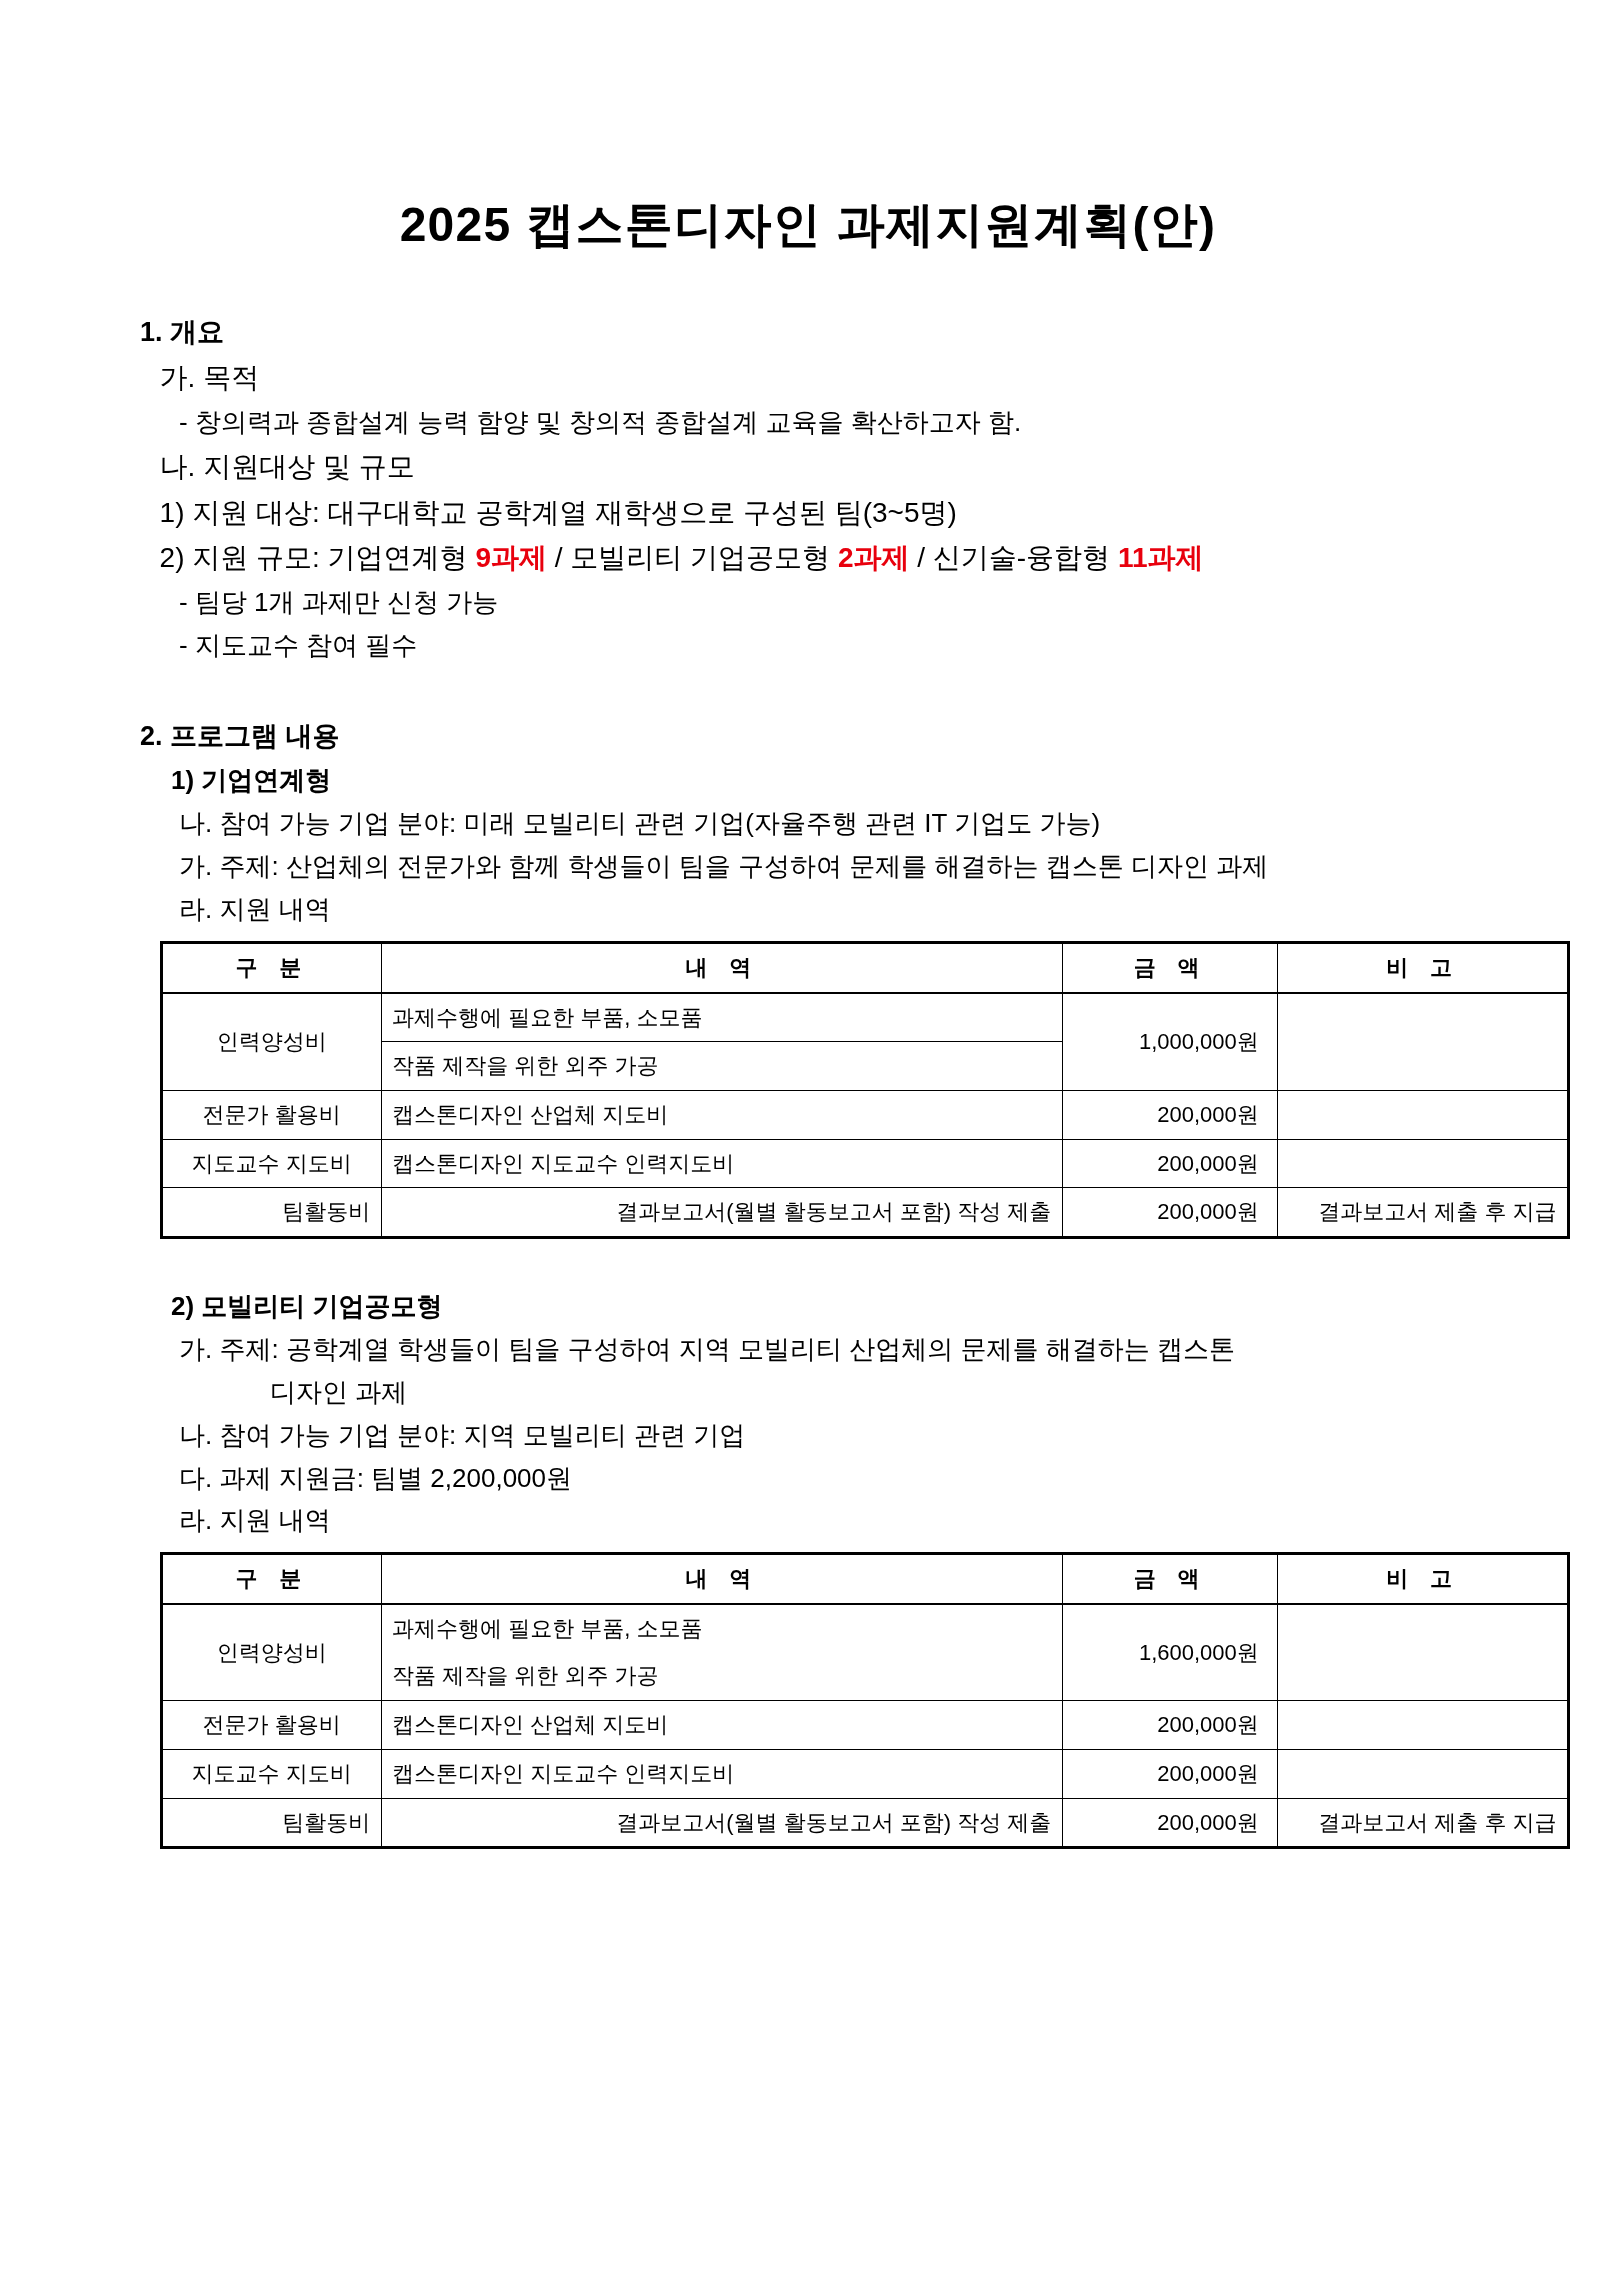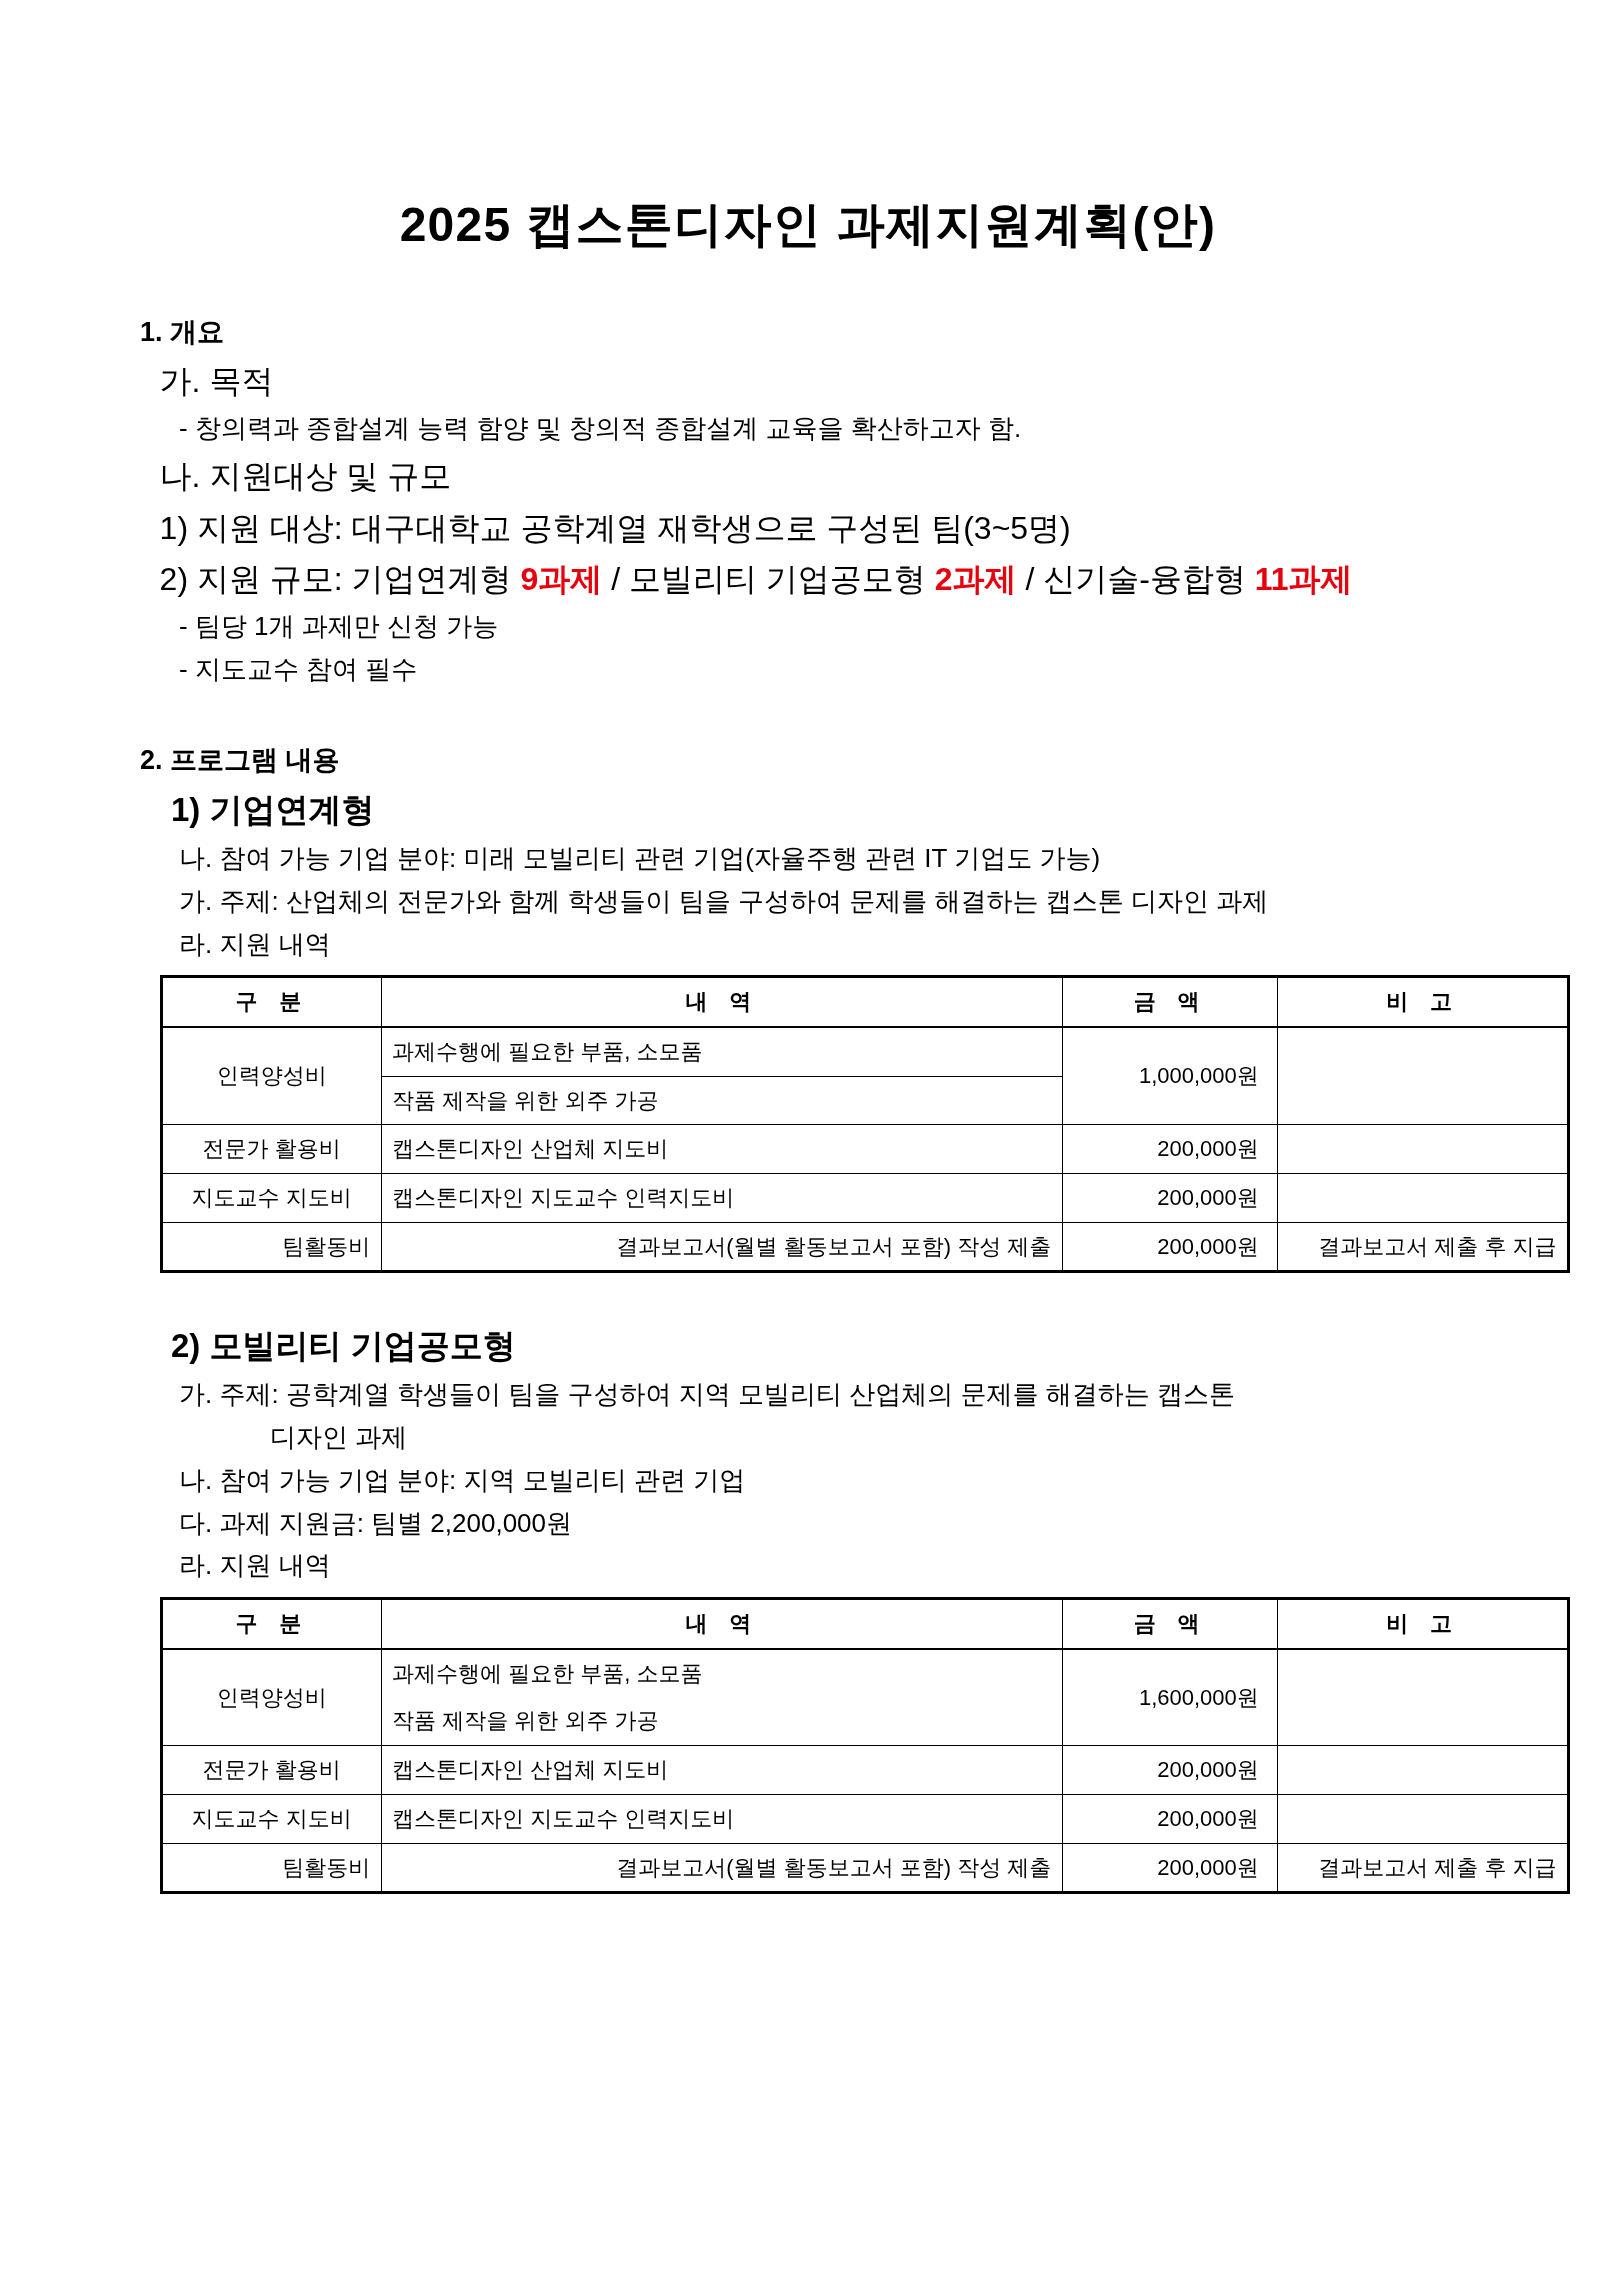--- a/index.html
+++ b/index.html
@@ -29,31 +29,31 @@
     margin: 0 0 59px 0;
     line-height: 1.2;
   }
   .sec-heading {
     font-size: 27px;
     font-weight: bold;
     margin: 0 0 5.2px 0;
     line-height: 1.45;
   }
   .lvl1 {
-    font-size: 32px;
+    font-size: 28px;
     margin: 0 0 3.9px 19.6px;
     line-height: 1.5;
   }
   .lvl2 {
     font-size: 26px;
     margin: 0 0 3.9px 39px;
     line-height: 1.5;
   }
   .lvl2b {
-    font-size: 33px;
+    font-size: 26px;
     font-weight: bold;
     margin: 0 0 3.9px 31px;
     line-height: 1.5;
   }
   .indent-sub {
     margin-left: 130px;
   }
   .red {
     color: #e8000d;
     font-weight: bold;

